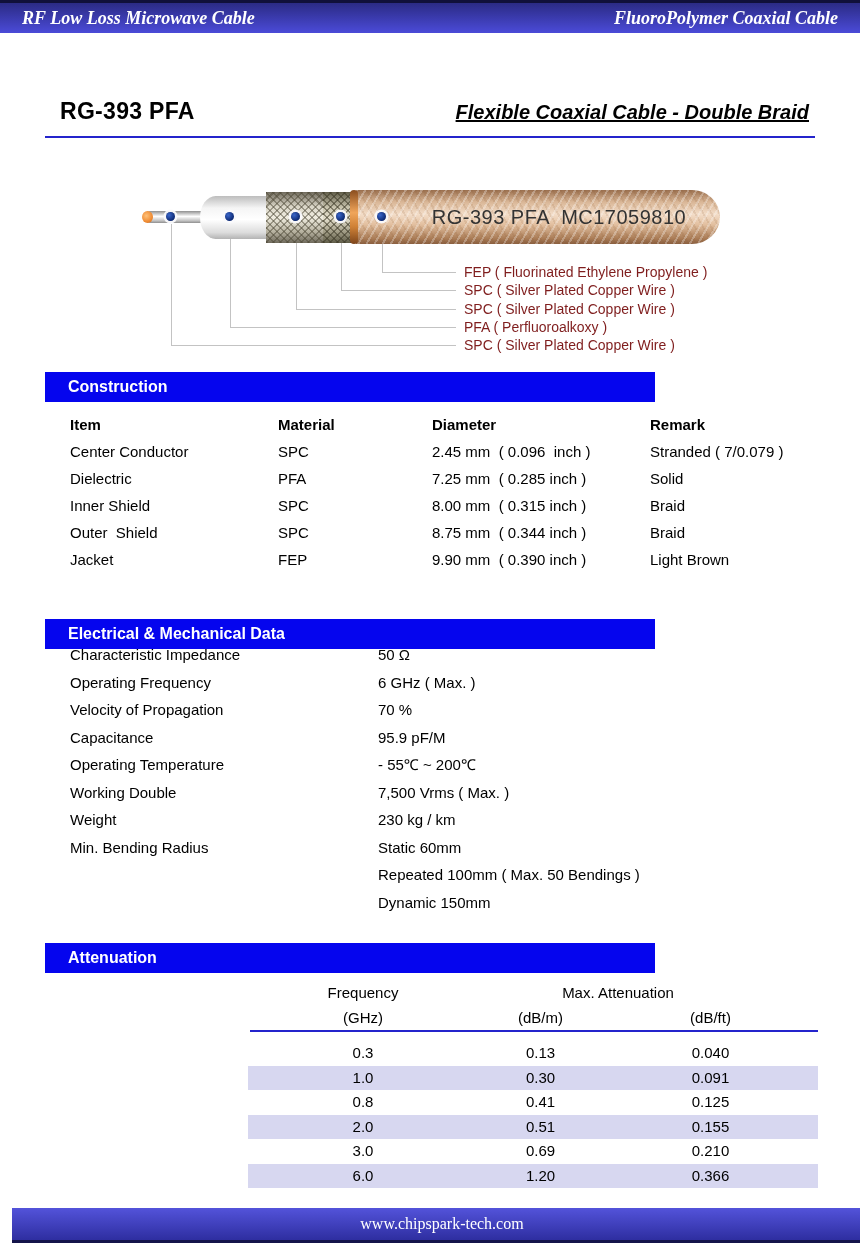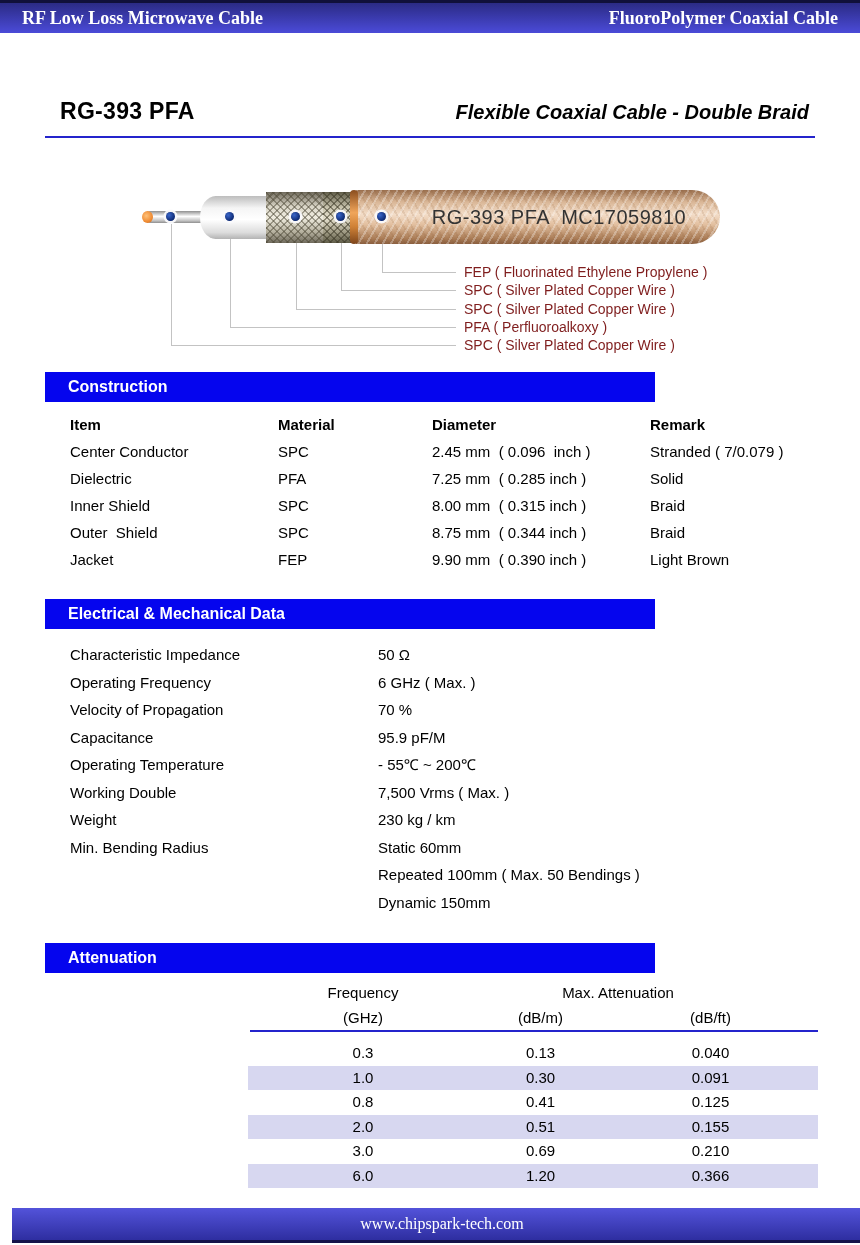--- a/index.html
+++ b/index.html
@@ -8,30 +8,30 @@
     background:#ffffff;overflow:hidden;
     font-family:"Liberation Sans",sans-serif;color:#000;
   }
   
   .banner{
     position:absolute;left:0;top:0;width:860px;height:33px;
     border-top:3px solid #10103a;
     background:linear-gradient(to bottom,#2b2b85,#4b4bd8);
     display:flex;justify-content:space-between;align-items:center;
     padding:0 22px;box-sizing:border-box;
-    font-family:"Liberation Serif",serif;font-weight:bold;
+    font-family:"Liberation Serif",serif;font-style:italic;font-weight:bold;
     font-size:18px;color:#fff;
   }
   
   .titlebar{
     position:absolute;left:45px;top:98px;width:770px;height:32px;
     display:flex;justify-content:space-between;align-items:baseline;
   }
   .title-model{font-size:23px;font-weight:bold;margin:0 0 0 15px;letter-spacing:.3px;}
-  .title-sub{font-size:20px;font-weight:bold;font-style:italic;margin:0 6px 0 0;}
+  .title-sub{font-size:20px;font-weight:bold;font-style:italic;margin:0 6px 0 0;text-decoration:underline;}
   .title-rule{position:absolute;left:45px;top:136px;width:770px;height:2px;background:#2424cc;}
 
   
   .diagram{position:absolute;left:4px;top:0;width:860px;height:370px;}
   .callout-line{position:absolute;background:#c3c3c3;z-index:1;}
   .layer{position:absolute;z-index:2;}
   .wire{
     left:140px;top:211px;width:122px;height:12px;border-radius:6px;
     background:linear-gradient(to bottom,#8f8f8f,#ffffff 45%,#c3c3c3 80%,#8f8f8f);
   }
@@ -209,21 +209,21 @@
       <span>Braid</span>
     </div>
     <div class="crow">
       <span>Jacket</span>
       <span>FEP</span>
       <span>9.90 mm  ( 0.390 inch )</span>
       <span>Light Brown</span>
     </div>
   </div>
 
-  <div class="section-bar" style="top:599px;">Electrical &amp; Mechanical Data</div>
+  <div class="section-bar" style="top:619px;">Electrical &amp; Mechanical Data</div>
   <div class="etable">
     <div class="erow">
       <span>Characteristic Impedance</span>
       <span>50 Ω</span>
     </div>
     <div class="erow">
       <span>Operating Frequency</span>
       <span>6 GHz ( Max. )</span>
     </div>
     <div class="erow">

